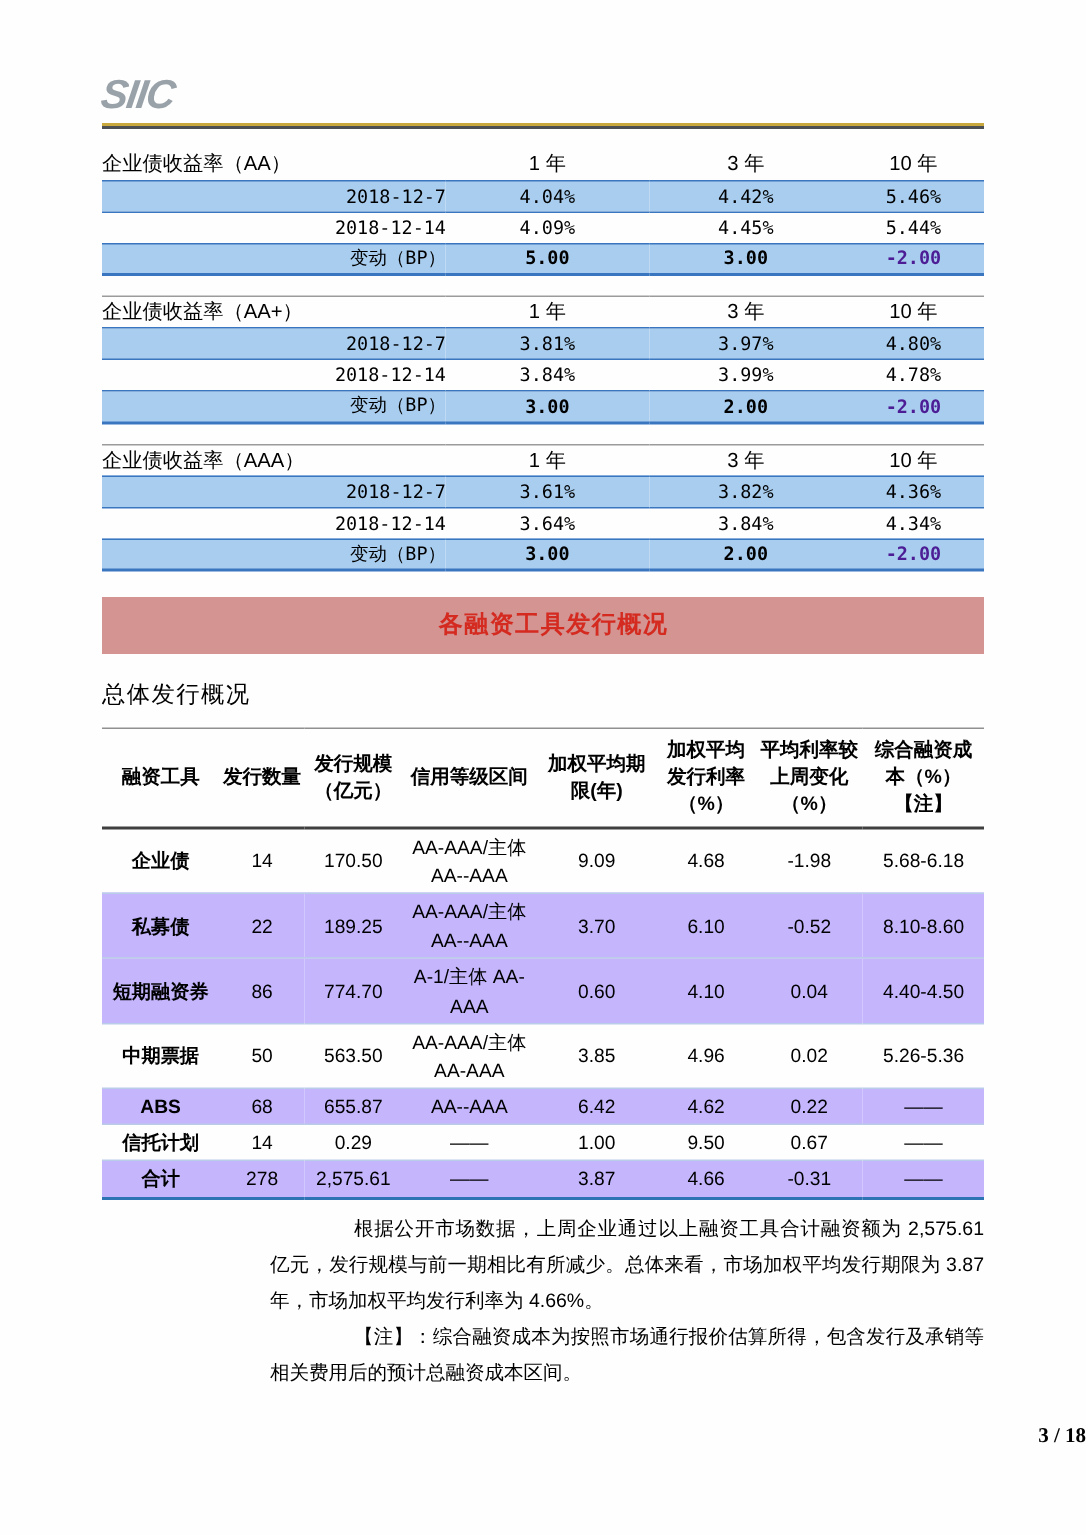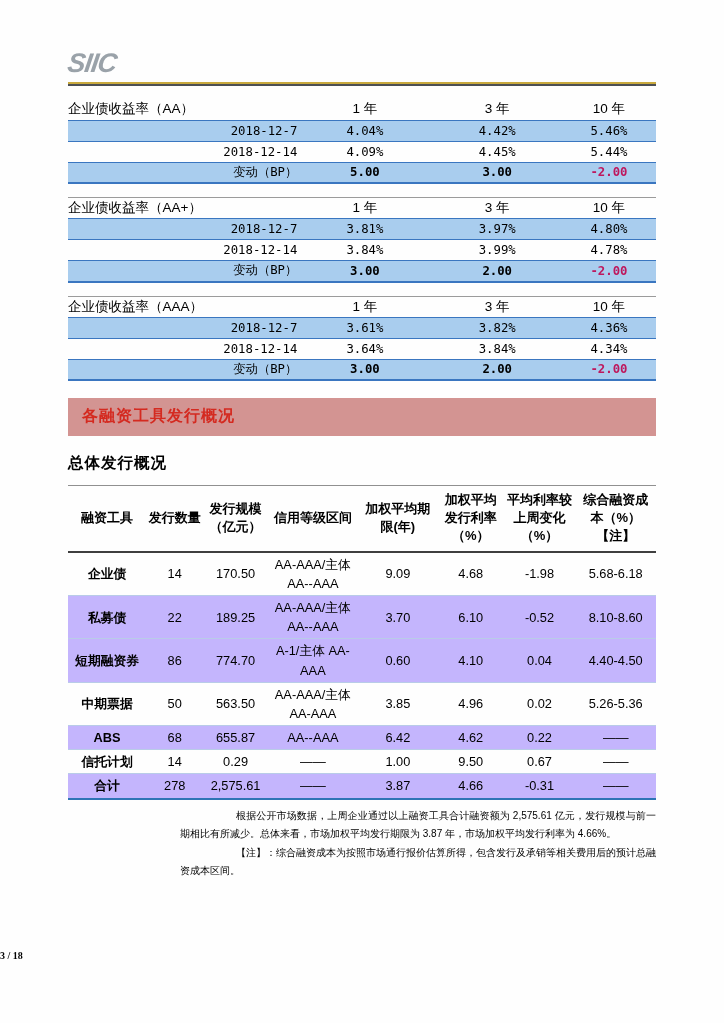--- a/index.html
+++ b/index.html
@@ -39,29 +39,30 @@
   .ytable tr.yhead { border-top:none; }
   .yt2 tr.yhead, .yt3 tr.yhead { border-top:1px solid #9b9b9b; }
   .ytable { border-bottom:2px solid #3a76c0; }
   .ytable tr.stripe { background:#a9cdee; }
   .ytitle { text-align:left; padding-left:4px; font-size:13.5px; }
   .ycol   { text-align:center; font-size:13.5px; }
   .ydate  { text-align:right; padding-right:16px; font-family:"DejaVu Sans Mono", monospace; font-size:12.3px; }
   .yval   { text-align:center; font-family:"DejaVu Sans Mono", monospace; font-size:12.3px; }
   .chg    { font-weight:bold; }
   .red    { color:#000000; }
-  .green  { color:#be185d;margin-top:32px; }
+  .green  { color:#4c1d95;margin-top:32px; }
 
   
   .banner {
     margin-top:17px; background:#d39492; color:#d42a20;
     font-weight:bold; font-size:16px; letter-spacing:1px;
     padding:8px 0 9px 14px;
-  }
-  .subheading { margin-top:17px; font-size:15.5px; font-weight:bold; letter-spacing:1px; }
+    text-align:center;
+  }
+  .subheading { margin-top:17px; font-size:15.5px; font-weight:normal; letter-spacing:1px; }
 
   
   .btable { width:100%; margin-top:11px; font-size:12.8px;
             border-top:1px solid #909090; border-bottom:2.5px solid #2e74b5; }
   .btable col.b0 { width:13.3%; } .btable col.b1 { width:9.7%; }
   .btable col.b2 { width:11.0%; } .btable col.b3 { width:15.3%; }
   .btable col.b4 { width:13.6%; } .btable col.b5 { width:11.2%; }
   .btable col.b6 { width:12.2%; } .btable col.b7 { width:13.7%; }
   .btable th {
     font-weight:bold; text-align:center; vertical-align:middle;
@@ -69,27 +70,27 @@
   }
   .btable td { text-align:center; vertical-align:middle; padding:2px 2px; line-height:1.5; }
   .btable tbody tr { border-top:1px solid #b9cce8; }
   .btable tbody tr:first-child { border-top:none; }
   .btable tbody tr.tall td { height:33px; }
   .btable tbody tr.short td { height:20px; }
   .btable tbody tr.stripe { background:#c4b5fd; }
   .btable td.tool { font-weight:bold; }
 
   
-  .notes { margin:7px 0 0 112px; width:476px; font-size:10px; line-height:1.86; text-align:justify; }
+  .notes { margin:7px 0 0 112px; width:476px; font-size:13px; line-height:1.86; text-align:justify; }
   .notes p { margin:0; text-indent:56px; }
 
   
   .pagenum {
-    position:absolute; top:950px; left:0; width:724px; text-align:left;
-    font-family:"Liberation Serif", serif; font-weight:bold; font-size:10px;
+    position:absolute; top:950px; left:0; width:724px; text-align:right;
+    font-family:"Liberation Serif", serif; font-weight:bold; font-size:14px;
   }
 </style>
 </head>
 <body>
 
 <div class="content">
 
   <div class="logo-row">
     <div class="siic-mark">SIIC</div>
   </div>

